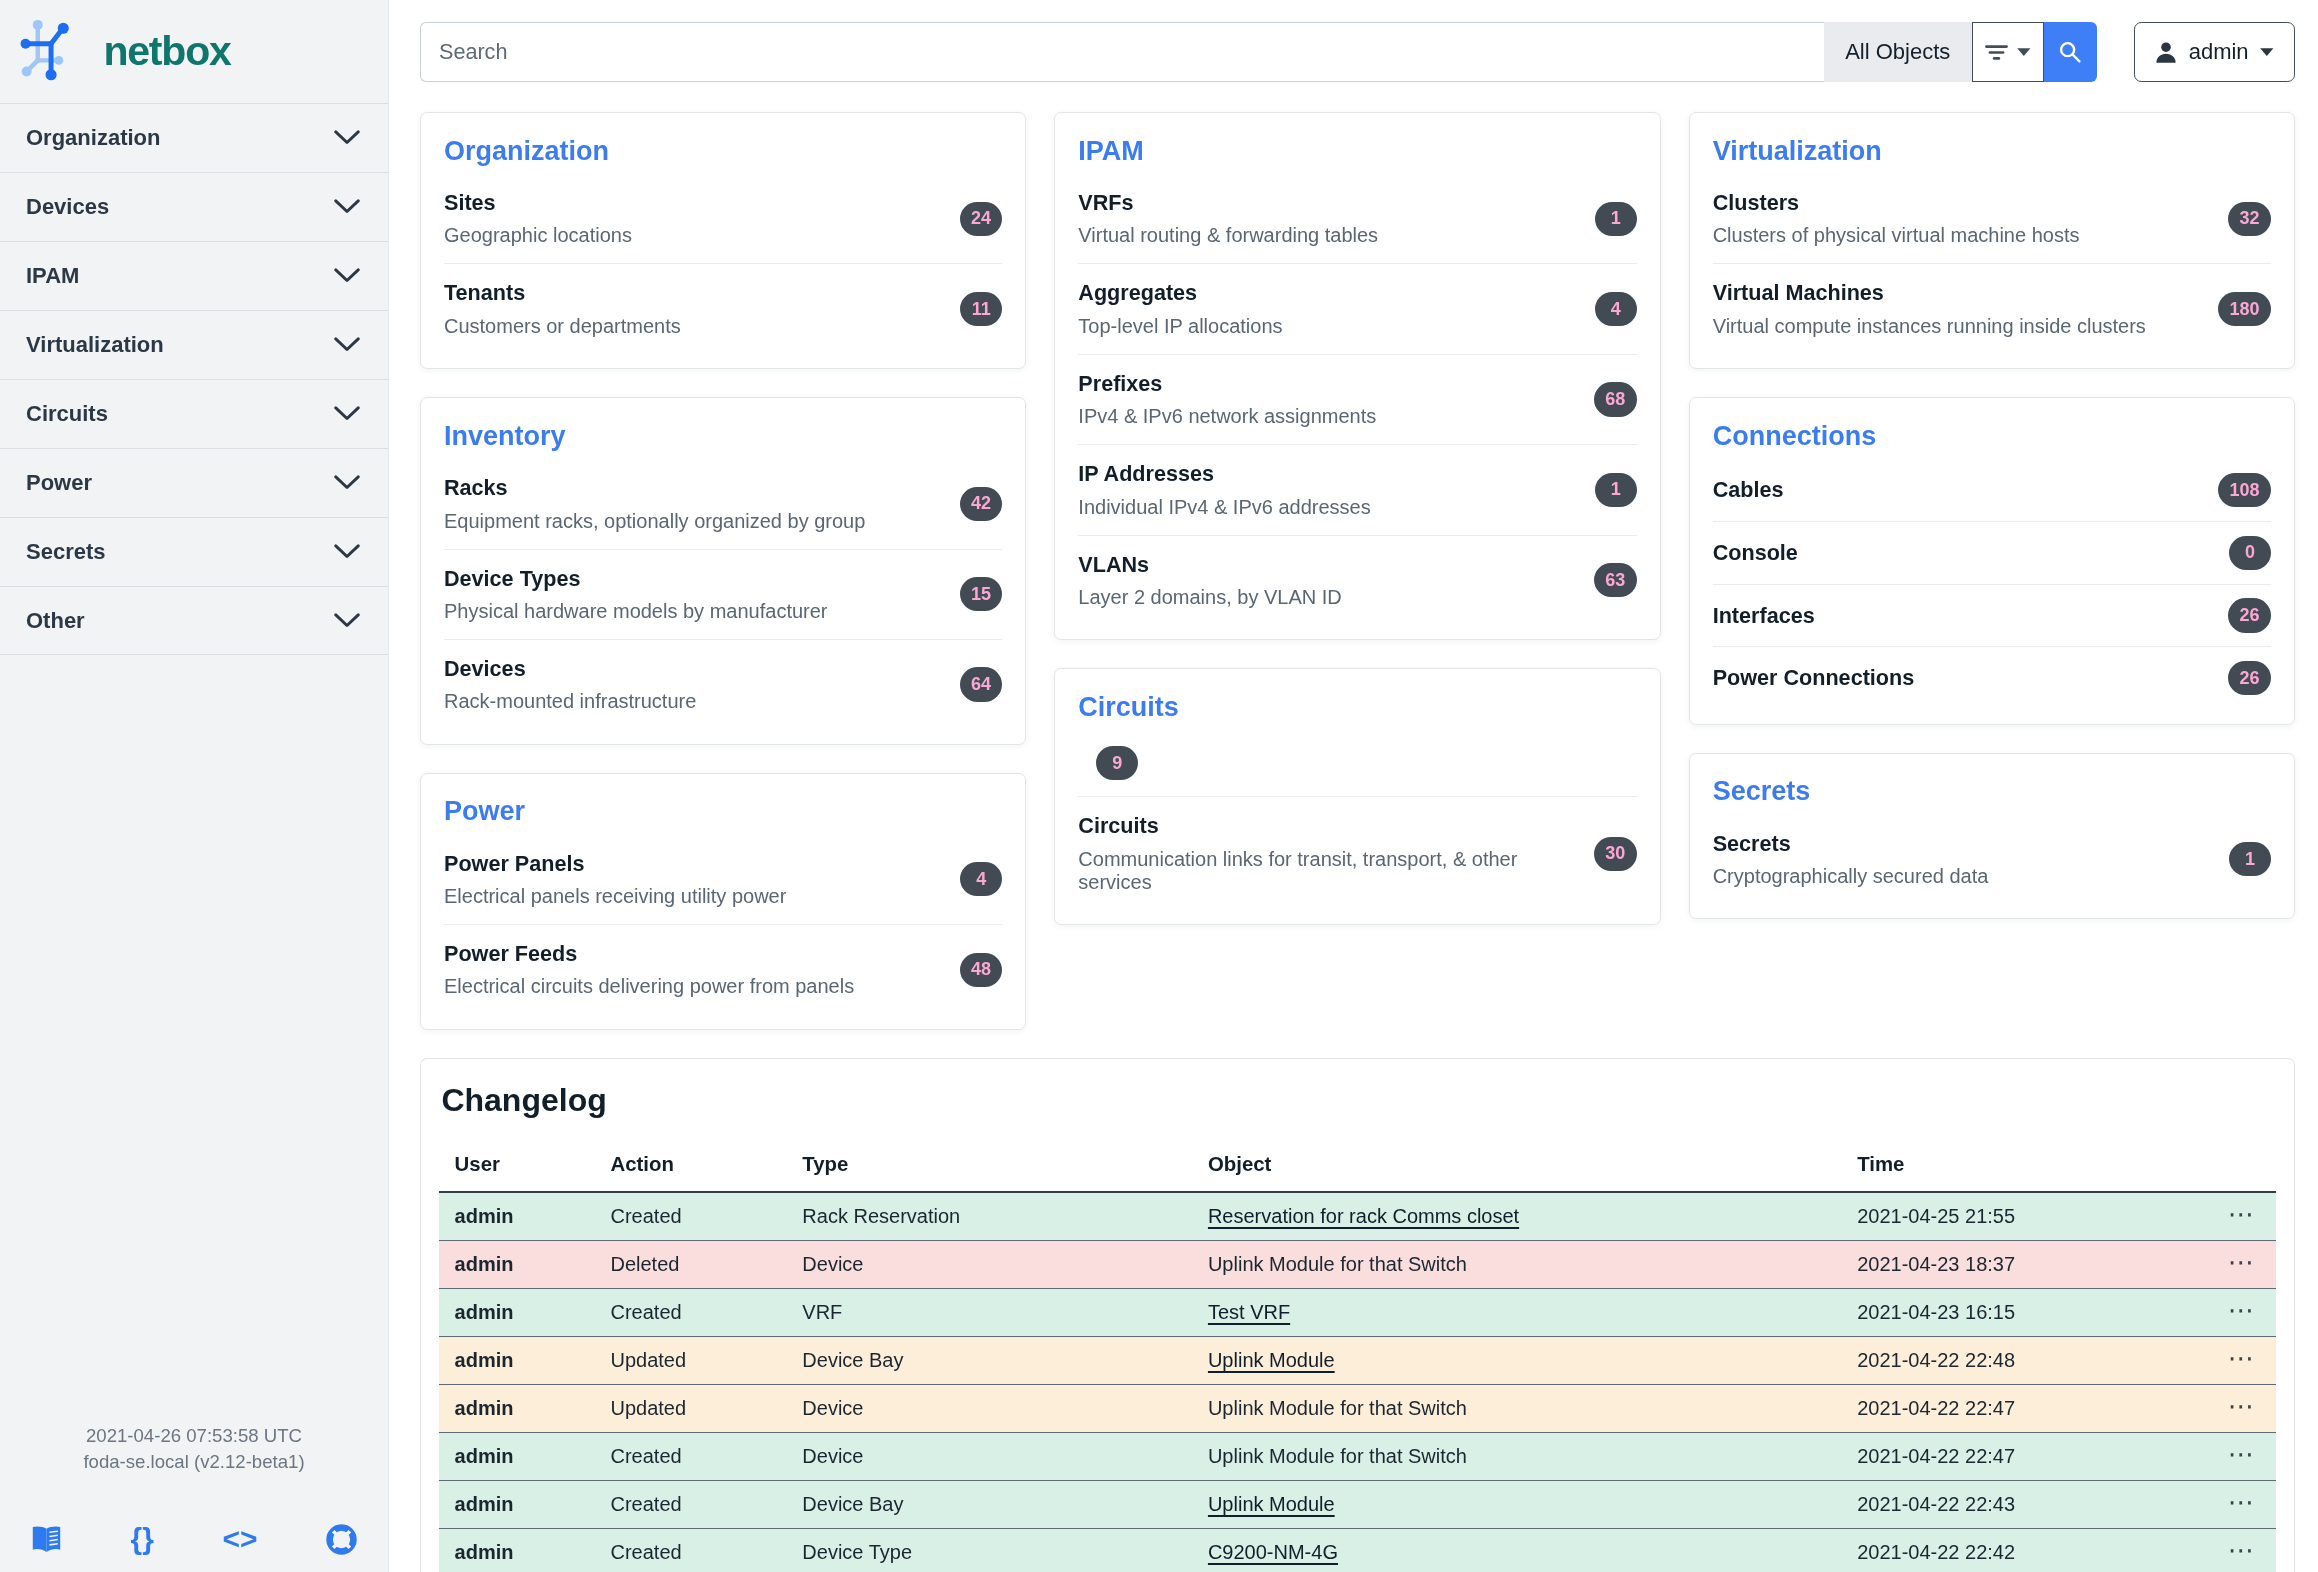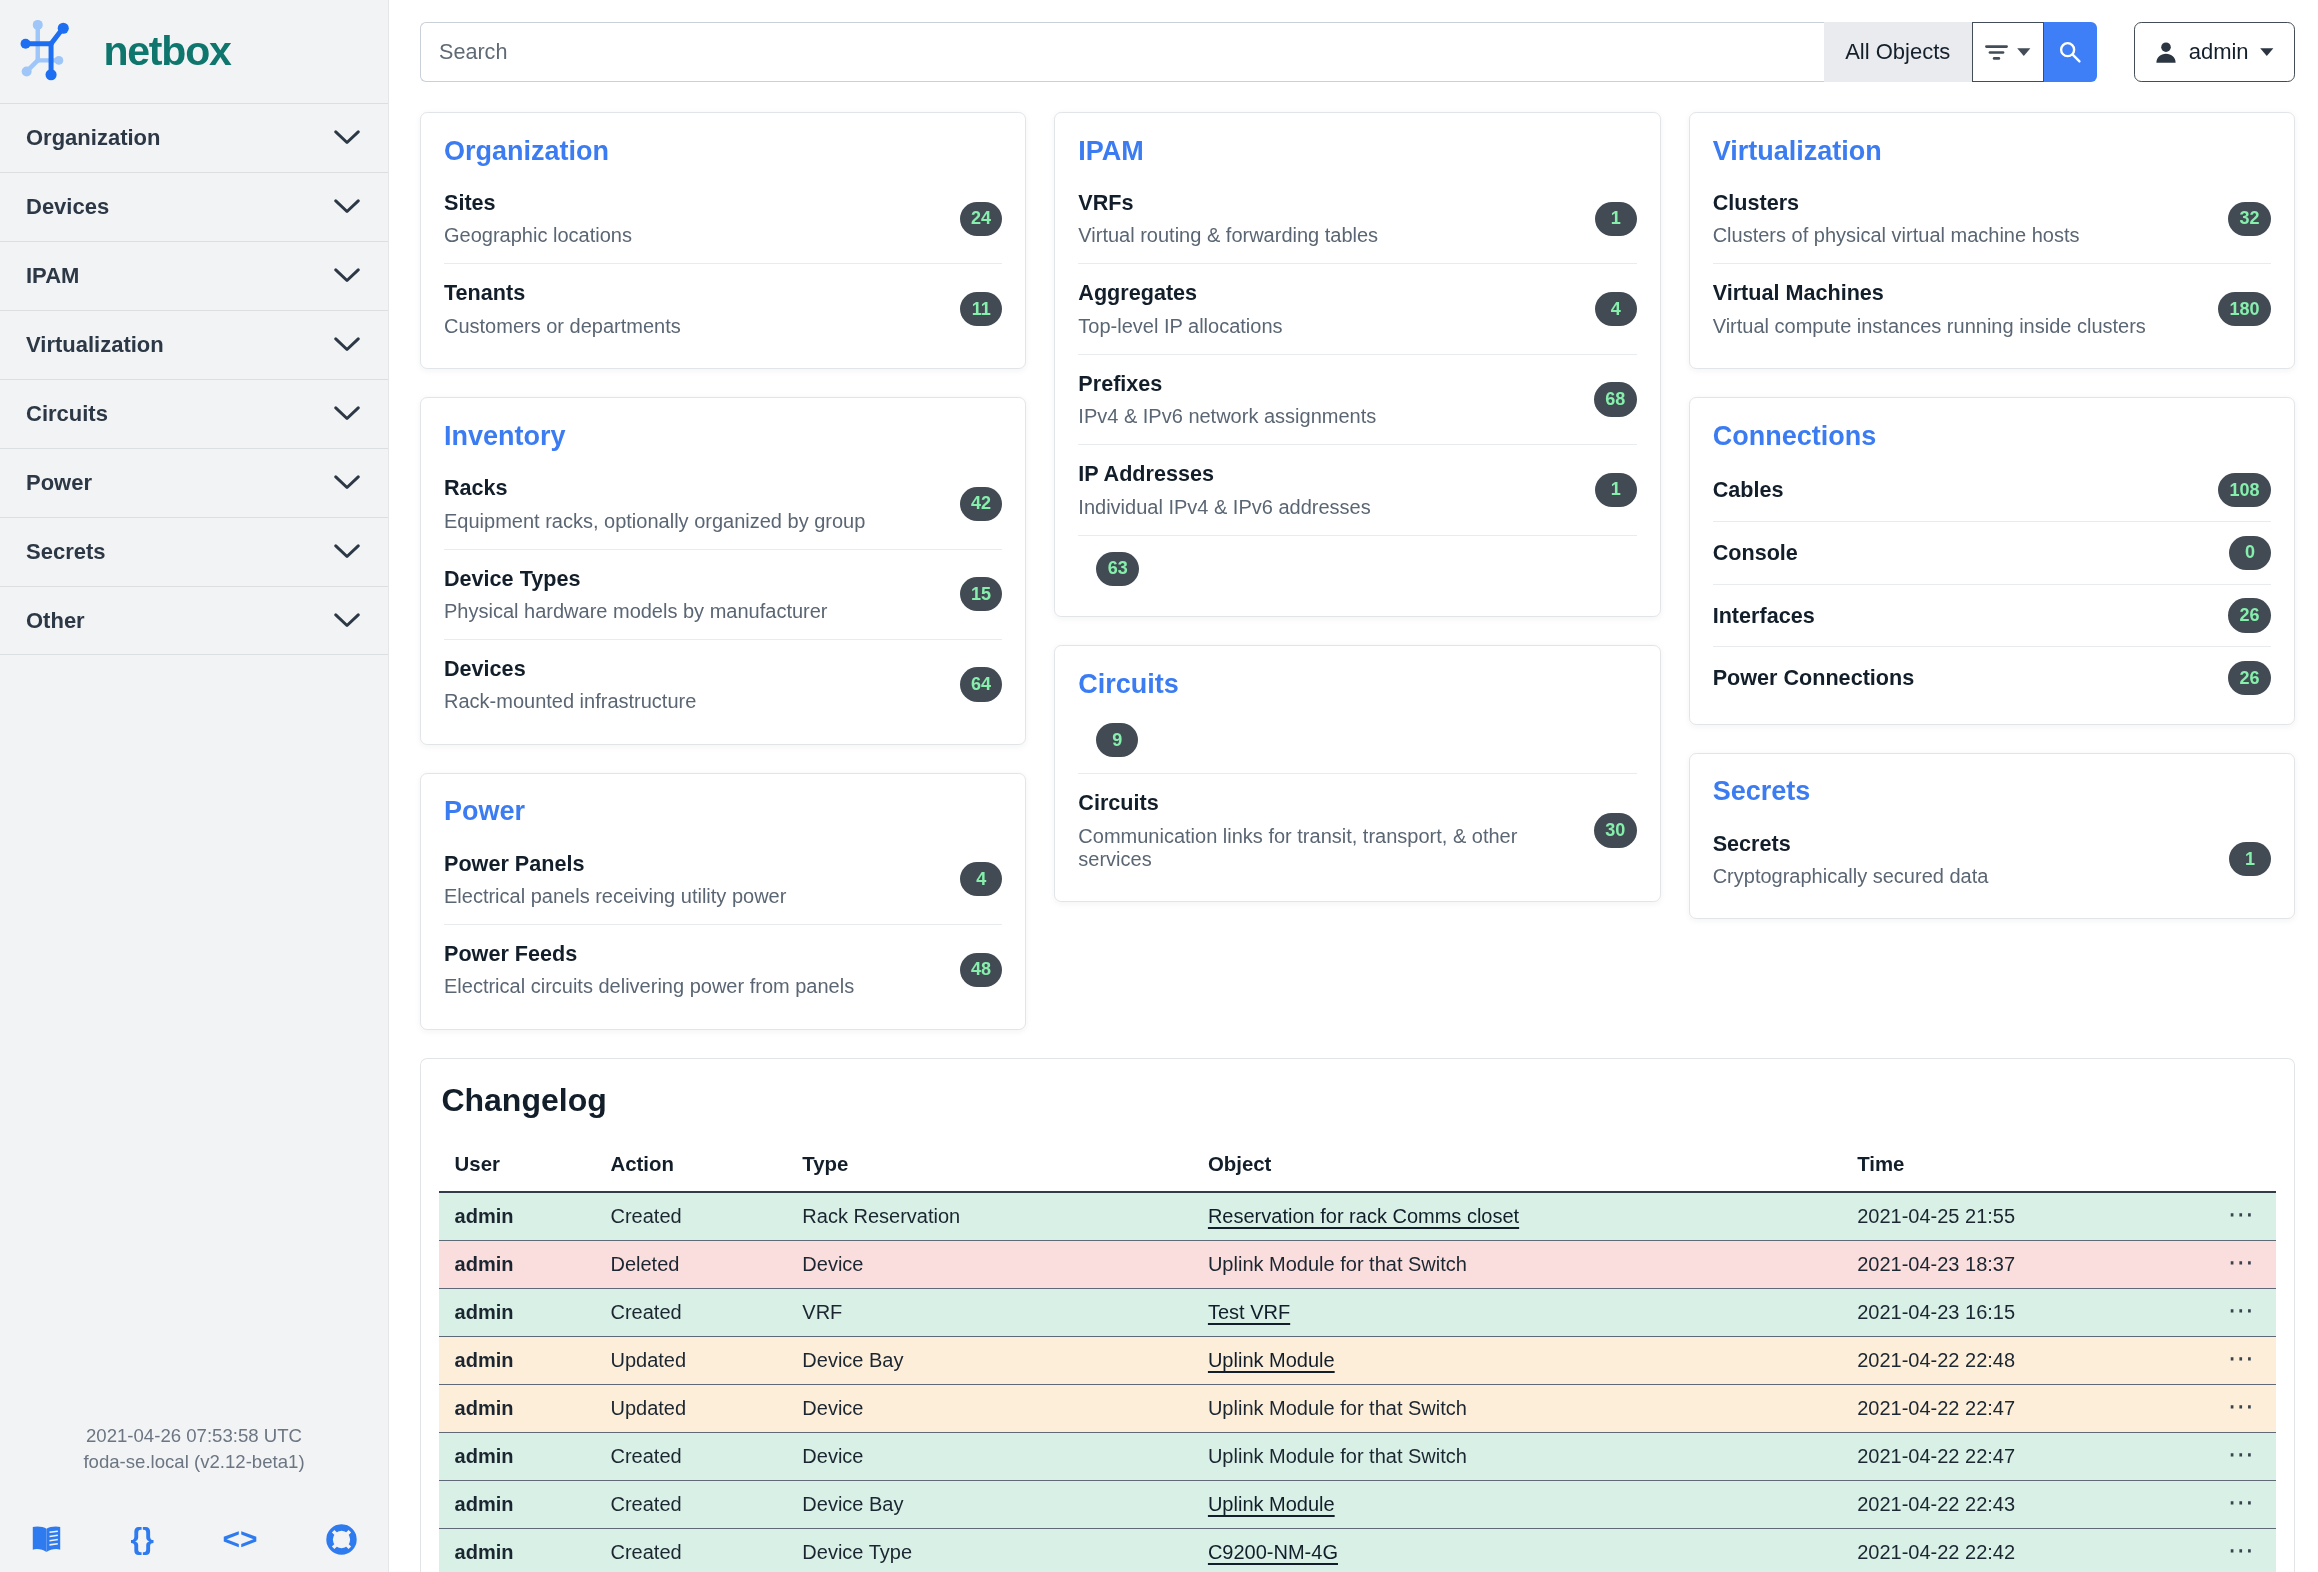--- a/index.html
+++ b/index.html
@@ -38,21 +38,21 @@
   
   .cards { display:grid; grid-template-columns:repeat(3,1fr); gap:28px; align-items:start; }
   .card-col { display:flex; flex-direction:column; gap:28px; }
   .card { background:#fff; border:1.2px solid #e2e5e8; border-radius:7.2px; box-shadow:0 1.8px 6px rgba(20,30,40,.05); padding:21.6px 23px 14.4px; }
   .card-title { color:#3b7cf2; font-size:27px; font-weight:bold; margin:1.2px 0 7.2px; }
   .card-item { display:flex; justify-content:space-between; align-items:center; padding:16px 0; cursor:pointer;gap:12px; }
   .card-item + .card-item { border-top:1.2px solid #e9ecef; }
   .card-item.slim { padding:13.8px 0; }
   .item-title { font-size:21.6px; font-weight:bold; color:#121e2a; }
   .item-desc { font-size:20px; color:#5a6673; margin-top:8.4px; }
-  .badge { background:#424b54; color:#86efac; font-size:18px; font-weight:bold; border-radius:599px;
+  .badge { background:#424b54; color:#f9a8d4; font-size:18px; font-weight:bold; border-radius:599px;
            padding:6.6px 11.4px; min-width:42px; text-align:center; flex:none; margin-left:18px; }
 
   
   .changelog { margin-top:28px; border:1.2px solid #e2e5e8; border-radius:7.2px 7.2px 0 0; border-bottom:none; padding:23px 18px 0; background:#fff; }
   .changelog-title { font-size:32px; font-weight:bold; color:#121e2a; margin-bottom:25px; padding-left:2.4px; }
   table { width:100%; border-collapse:collapse; }
   th { text-align:left; font-size:20.4px; color:#121e2a; padding:9.6px 0 14.4px 15.6px; border-bottom:2.4px solid #323c48; }
   td { font-size:20px; color:#1b2631; padding:12px 0 12px 15.6px; }
   tbody tr { border-bottom:1.8px solid #5f6a76; }
   tr.created { background:#d8f0e5; }
@@ -345,20 +345,24 @@
 
   <div class="card-item">
     <div>
       <div class="item-title">IP Addresses</div>
       <div class="item-desc">Individual IPv4 &amp; IPv6 addresses</div>
     </div>
     <span class="badge">1</span>
   </div>
 
   <div class="card-item">
+    <div>
+      <div class="item-title">VLANs</div>
+      <div class="item-desc">Layer 2 domains, by VLAN ID</div>
+    </div>
     <span class="badge">63</span>
   </div>
 </div>
   </div>
 
   <div class="card">
     <div class="card-title">Circuits</div>
     <div>
   <div class="card-item">
     <span class="badge">9</span>

